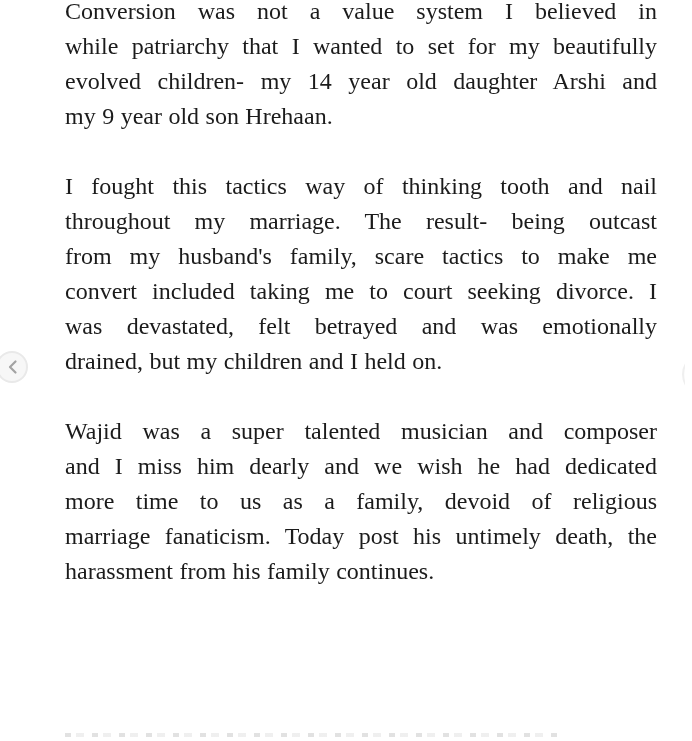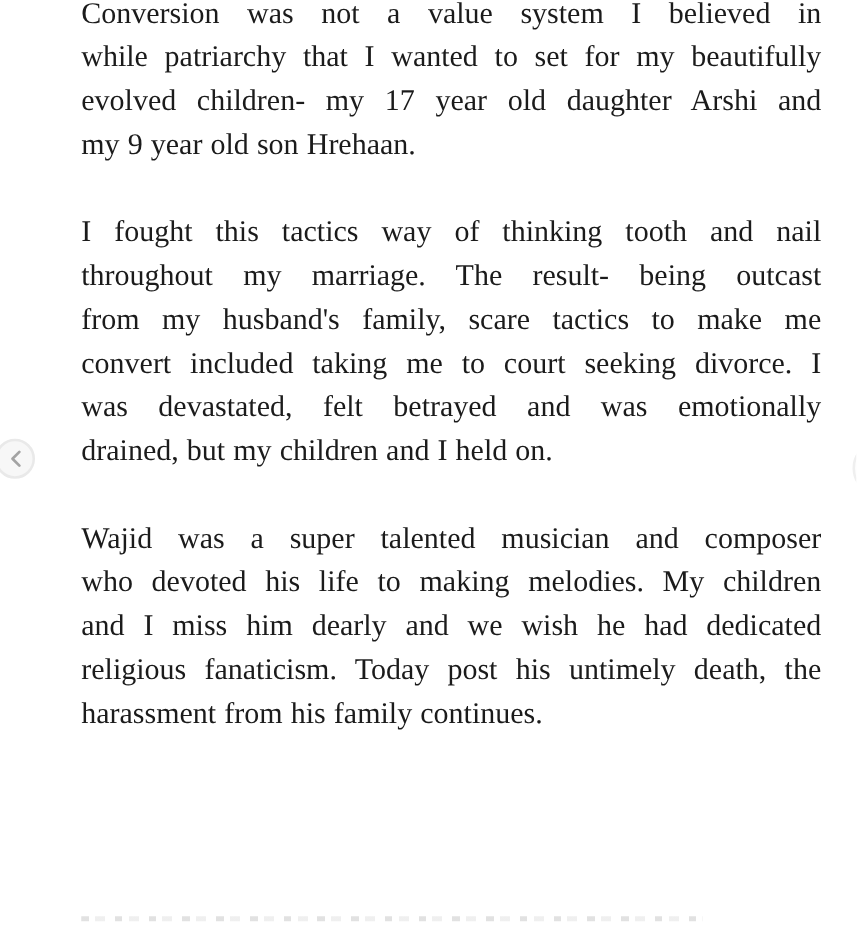--- a/index.html
+++ b/index.html
@@ -89,36 +89,36 @@
 </style>
 </head>
 <body>
 
 <div class="viewer">
 
   <div class="text-block" id="text-block">
       <div class="para">
         <div class="line">Conversion was not a value system I believed in</div>
         <div class="line">while patriarchy that I wanted to set for my beautifully</div>
-        <div class="line">evolved children- my 17 year old daughter Arshi and</div>
+        <div class="line">evolved children- my 14 year old daughter Arshi and</div>
         <div class="line last">my 9 year old son Hrehaan.</div>
       </div>
       <div class="para">
         <div class="line">I fought this tactics way of thinking tooth and nail</div>
         <div class="line">throughout my marriage. The result- being outcast</div>
         <div class="line">from my husband's family, scare tactics to make me</div>
         <div class="line">convert included taking me to court seeking divorce. I</div>
         <div class="line">was devastated, felt betrayed and was emotionally</div>
         <div class="line last">drained, but my children and I held on.</div>
       </div>
       <div class="para">
         <div class="line">Wajid was a super talented musician and composer</div>
-        <div class="line">who devoted his life to making melodies. My children</div>
         <div class="line">and I miss him dearly and we wish he had dedicated</div>
-        <div class="line">religious fanaticism. Today post his untimely death, the</div>
+        <div class="line">more time to us as a family, devoid of religious</div>
+        <div class="line">marriage fanaticism. Today post his untimely death, the</div>
         <div class="line last">harassment from his family continues.</div>
       </div>
     </div>
 
   <div class="watermark-smudge"></div>
   <div class="cropped-line-strip"></div>
 
   <button class="nav-btn prev">
     <span>
       <svg width="11" height="16" viewBox="0 0 11 16">

